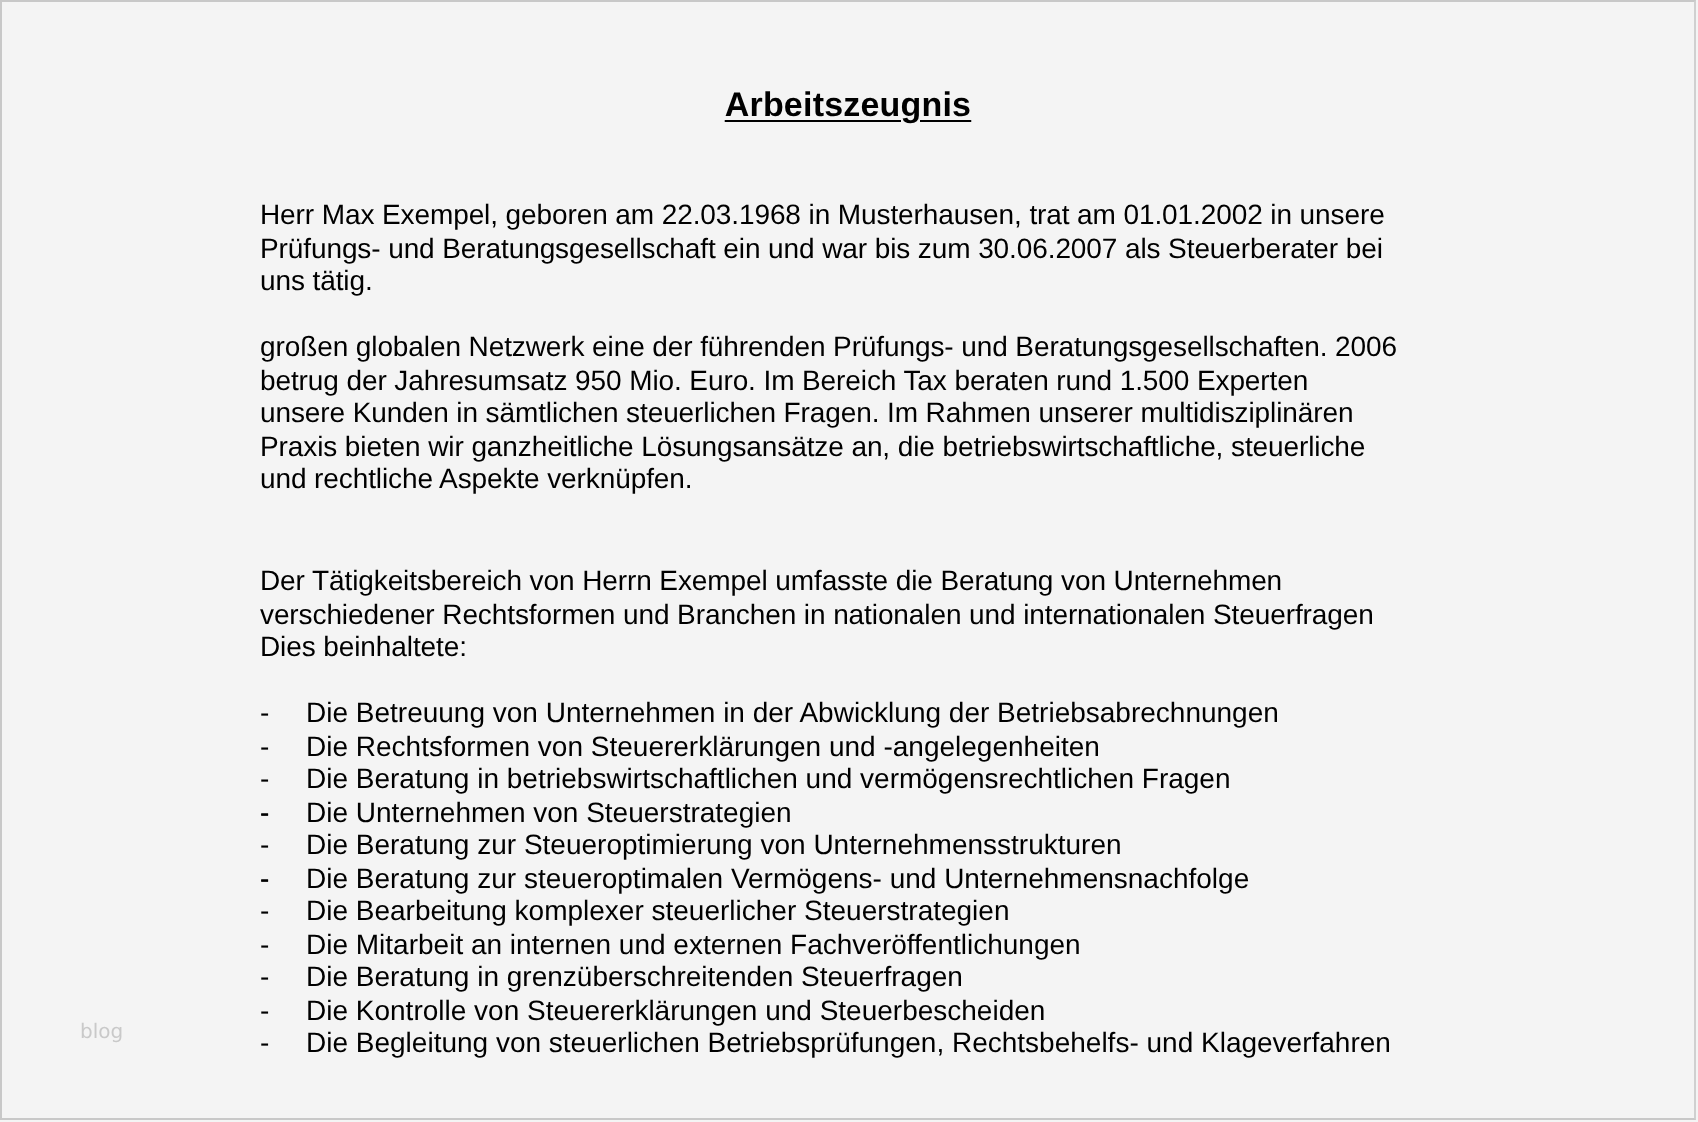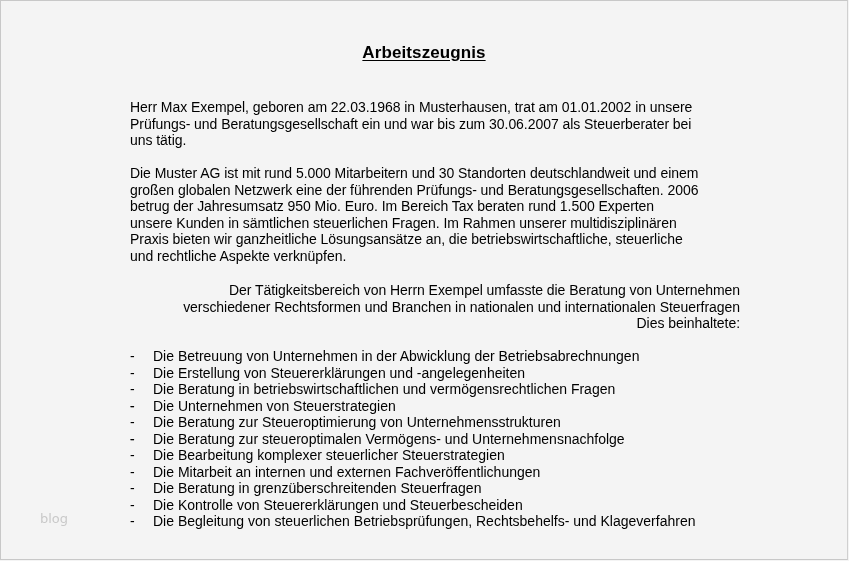--- a/index.html
+++ b/index.html
@@ -41,21 +41,21 @@
     .body-text {
       position: absolute;
       left: 129px;
       width: 610px;
       font-size: 14px;
       line-height: 16.6px;
       letter-spacing: -0.05px;
     }
     .p1 { top: 98px; }
     .p2 { top: 164px; }
-    .p3 { top: 281px; text-align: right; }
+    .p3 { top: 281px; }
     .line {
       display: block;
       white-space: nowrap;
     }
     .list {
       position: absolute;
       left: 129px;
       top: 347px;
       margin: 0;
       padding: 0;
@@ -70,55 +70,54 @@
     }
     .list .dash {
       position: absolute;
       left: 0;
       top: 0;
     }
     .watermark {
       position: absolute;
       left: 39px;
       top: 510px;
-      font-size: 13px;
+      font-size: 10px;
       color: #c9c9c9;
       font-family: "DejaVu Sans", sans-serif;
     }
   </style>
 </head>
 <body>
 
 <div class="page">
   <div class="title">Arbeitszeugnis</div>
 
   <div class="body-text p1">
     <span class="line">Herr Max Exempel, geboren am 22.03.1968 in Musterhausen, trat am 01.01.2002 in unsere</span>
     <span class="line">Prüfungs- und Beratungsgesellschaft ein und war bis zum 30.06.2007 als Steuerberater bei</span>
     <span class="line">uns tätig.</span>
   </div>
 
   <div class="body-text p2">
-    <span class="line">Die Muster AG ist mit rund 5.000 Mitarbeitern und 30 Standorten deutschlandweit und einem</span>
     <span class="line">großen globalen Netzwerk eine der führenden Prüfungs- und Beratungsgesellschaften. 2006</span>
     <span class="line">betrug der Jahresumsatz 950 Mio. Euro. Im Bereich Tax  beraten rund 1.500 Experten</span>
     <span class="line">unsere Kunden in sämtlichen steuerlichen Fragen. Im Rahmen unserer multidisziplinären</span>
     <span class="line">Praxis bieten wir ganzheitliche Lösungsansätze an, die betriebswirtschaftliche, steuerliche</span>
     <span class="line">und rechtliche Aspekte verknüpfen.</span>
   </div>
 
   <div class="body-text p3">
     <span class="line">Der Tätigkeitsbereich von Herrn Exempel umfasste die Beratung von Unternehmen</span>
     <span class="line">verschiedener Rechtsformen und Branchen in nationalen und internationalen Steuerfragen</span>
     <span class="line">Dies beinhaltete:</span>
   </div>
 
   <ul class="list">
     <li><span class="dash">-</span><span>Die Betreuung von Unternehmen in der Abwicklung der Betriebsabrechnungen</span></li>
-    <li><span class="dash">-</span><span>Die Erstellung von Steuererklärungen und -angelegenheiten</span></li>
+    <li><span class="dash">-</span><span>Die Rechtsformen von Steuererklärungen und -angelegenheiten</span></li>
     <li><span class="dash">-</span><span>Die Beratung in betriebswirtschaftlichen und vermögensrechtlichen Fragen</span></li>
     <li><span class="dash">-</span></li>
     <li><span class="dash">-</span><span>Die Unternehmen von Steuerstrategien</span></li>
     <li><span class="dash">-</span><span>Die Beratung zur Steueroptimierung von Unternehmensstrukturen</span></li>
     <li><span class="dash">-</span></li>
     <li><span class="dash">-</span><span>Die Beratung zur steueroptimalen Vermögens- und Unternehmensnachfolge</span></li>
     <li><span class="dash">-</span><span>Die Bearbeitung komplexer steuerlicher Steuerstrategien</span></li>
     <li><span class="dash">-</span><span>Die Mitarbeit an internen und externen Fachveröffentlichungen</span></li>
     <li><span class="dash">-</span><span>Die Beratung in grenzüberschreitenden Steuerfragen</span></li>
     <li><span class="dash">-</span><span>Die Kontrolle von Steuererklärungen und Steuerbescheiden</span></li>

